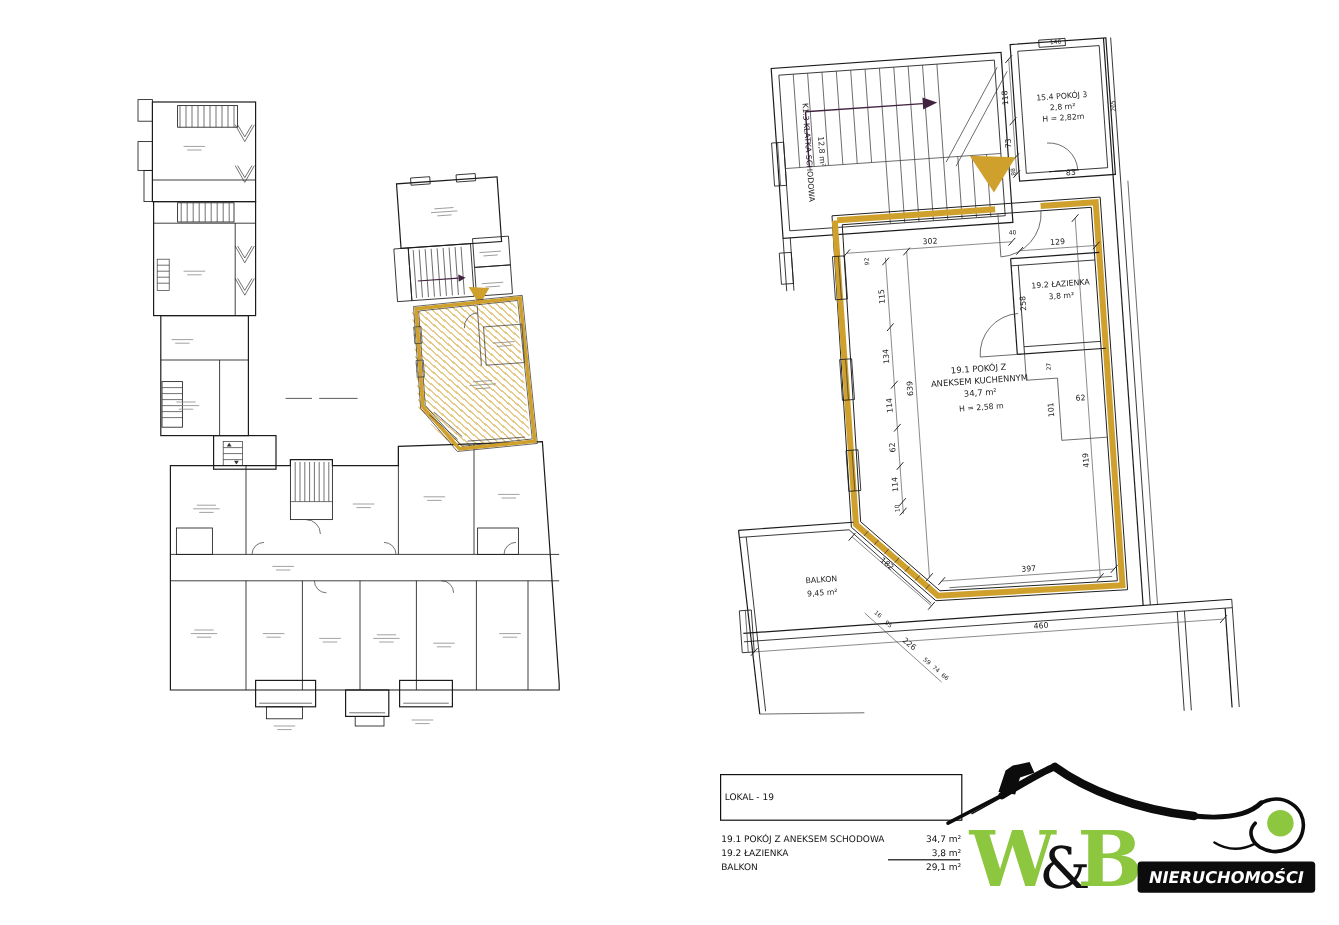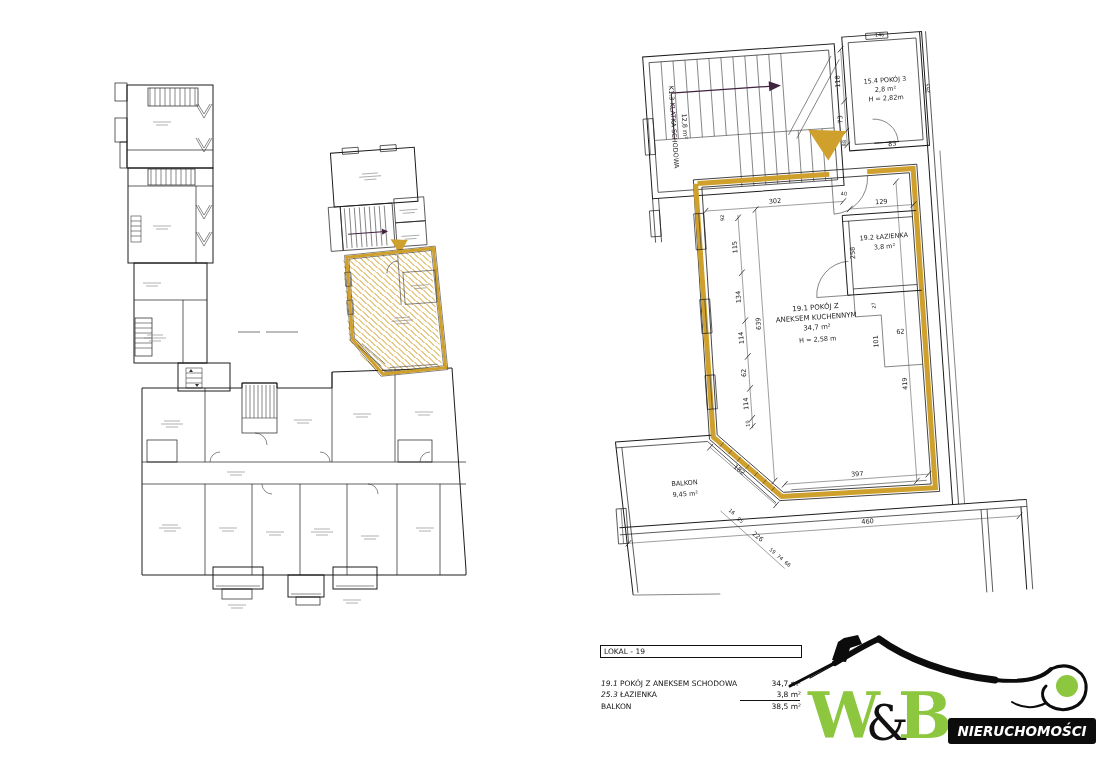--- a/index.html
+++ b/index.html
@@ -16,23 +16,23 @@
   .dimtxt-s{fill:#222;font-size:5px;font-family:"DejaVu Sans",sans-serif;}
   .roomtxt{fill:#1f1f1f;font-size:6.5px;font-family:"DejaVu Sans",sans-serif;text-anchor:middle;}
   .roomtxt-b{fill:#1f1f1f;font-size:7px;font-family:"DejaVu Sans",sans-serif;text-anchor:middle;}
   
   #unit-hatch{position:absolute;left:345px;top:248px;width:95px;height:128px;
     background:repeating-linear-gradient(45deg,rgba(0,0,0,0) 0 3px,rgba(209,160,43,.55) 3px 4.3px);
     clip-path:polygon(2.1% 5.5%,93.7% 3.1%,97.9% 96.9%,31.6% 98.4%,2.1% 71.9%);
     transform:rotate(-4deg);}
   
   #legend{position:absolute;left:600px;top:645px;width:202px;color:#111;font-size:7.5px;}
-  #legend .hdr{border:1.3px solid #111;padding:1px 3px;margin-bottom:20px;}
+  #legend .hdr{border:1.3px solid #111;padding:14px 3px;margin-bottom:10px;}
   #legend .row{display:flex;align-items:baseline;padding:1px 1px;}
-  #legend .no{width:19px;font-style:italic;}
+  #legend .no{width:19px;}
   #legend .nm{flex:1;}
   #legend .ar{width:48px;text-align:right;}
   #legend .sumline{margin-left:140px;width:60px;border-top:1px solid #111;}
   
   #logo{position:absolute;left:780px;top:618px;width:336px;height:153px;}
 </style>
 </head>
 <body>
 <div id="stage">
 
@@ -457,29 +457,29 @@
 </svg>
 
 <div id="legend">
   <div class="hdr">LOKAL - 19</div>
   <div class="row">
     <span class="no">19.1</span>
     <span class="nm">POKÓJ Z ANEKSEM SCHODOWA</span>
     <span class="ar">34,7 m²</span>
   </div>
   <div class="row">
-    <span class="no">25.3</span>
+    <span class="no">19.2</span>
     <span class="nm">ŁAZIENKA</span>
     <span class="ar">3,8 m²</span>
   </div>
   <div class="sumline"></div>
   <div class="row">
     <span class="no"></span>
     <span class="nm" style="margin-left:-19px">BALKON</span>
-    <span class="ar">38,5 m²</span>
+    <span class="ar">29,1 m²</span>
   </div>
 </div>
 
 <div id="logo">
   <svg width="336" height="153" viewBox="0 0 336 153">
 
     <circle cx="287" cy="68" r="11" fill="#8DC63F"></circle>
 
     <g stroke="#0c0c0c" fill="none" stroke-linecap="round">
       <path d="M10,68 L60,42" stroke-width="3"></path>

